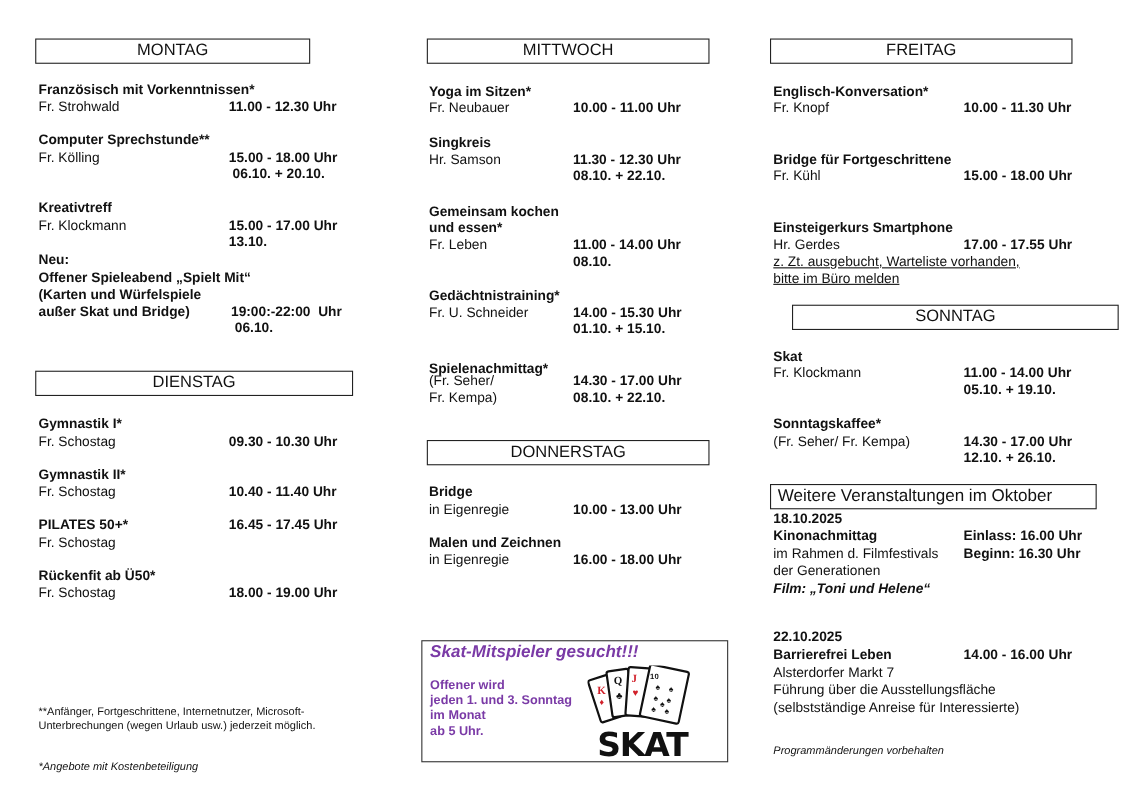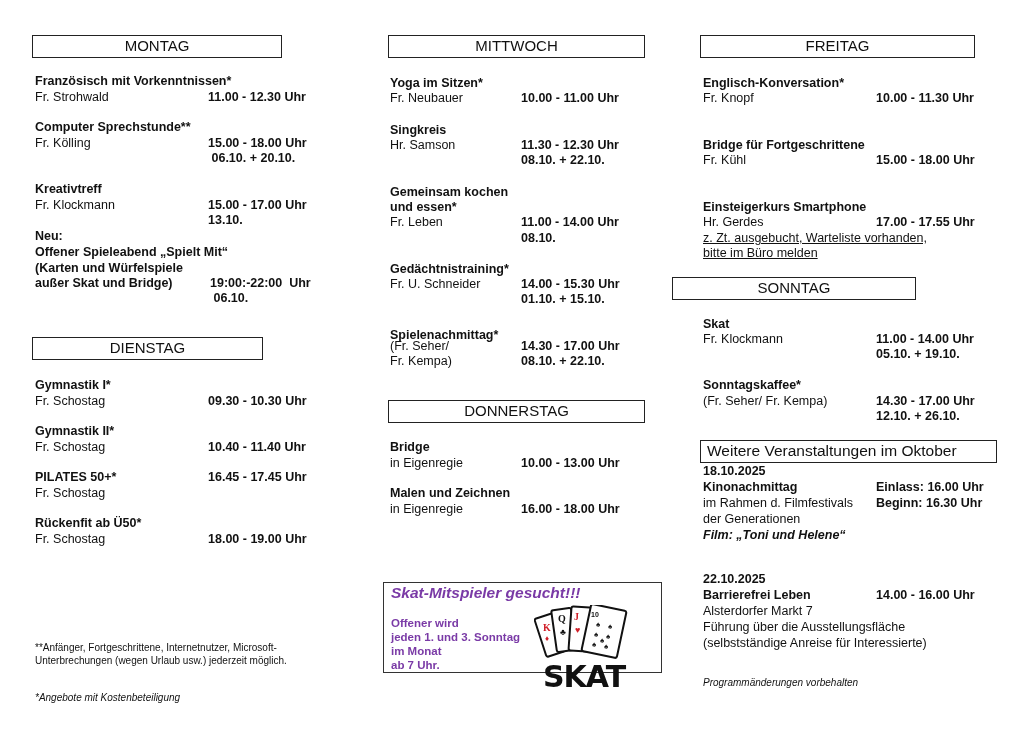--- a/index.html
+++ b/index.html
@@ -13,21 +13,21 @@
       position: absolute; box-sizing: border-box;
       border: 1.5px solid #222222; height: 23px;
       text-align: center; font-size: 15px; line-height: 20px; color: #111;
     }
     .b { font-weight: bold; }
     .i { font-style: italic; }
     .u { text-decoration: underline; }
     .line { position: absolute; white-space: nowrap; }
     .foot { font-size: 10px; line-height: 13px; white-space: nowrap; }
     .skatbox {
-      position: absolute; left: 383px; top: 582px; width: 279px; height: 91px;
+      position: absolute; left: 383px; top: 582px; width: 279px; height: 111px;
       box-sizing: border-box; border: 1.5px solid #333333; background: #fff;
     }
     .purple { color: #7a3aa6; }
     .skat-title { position: absolute; left: 7px; top: 2px; font-size: 15.5px; font-weight: bold; font-style: italic; white-space: nowrap; }
     .skat-text { position: absolute; left: 7px; top: 33px; font-size: 11.5px; line-height: 14px; font-weight: bold; }
     .skat-logo { position: absolute; left: 150px; top: 22px; width: 100px; height: 86px; }
     .event-hdr {
       position: absolute; box-sizing: border-box; left: 700px; top: 440px; width: 297px; height: 23px;
       border: 1.5px solid #222; font-size: 15.5px; line-height: 20px; padding-left: 6px; white-space: nowrap;
     }
@@ -59,21 +59,21 @@
 
 <div>
   <div class="line b" style="left:35px;top:229px;">Neu:</div>
   <div class="line b" style="left:35px;top:245px;">Offener Spieleabend „Spielt Mit“</div>
   <div class="line b" style="left:35px;top:261px;">(Karten und Würfelspiele</div>
   <div class="line b" style="left:35px;top:276px;">außer Skat und Bridge)</div>
   <div class="line b" style="left:210px;top:276px;white-space:pre;">19:00:-22:00  Uhr</div>
   <div class="line b" style="left:210px;top:291px;white-space:pre;"> 06.10.</div>
 </div>
 
-<div class="dayhdr" style="left:32px;top:337px;width:231px;">DIENSTAG</div>
+<div class="dayhdr" style="left:32px;top:337px;width:289px;">DIENSTAG</div>
 
 <div>
   <div class="line b" style="left:35px;top:378px;">Gymnastik I*</div>
   <div class="line" style="left:35px;top:394px;">Fr. Schostag</div>
   <div class="line b" style="left:208px;top:394px;">09.30 - 10.30 Uhr</div>
 </div>
 <div>
   <div class="line b" style="left:35px;top:424px;">Gymnastik II*</div>
   <div class="line" style="left:35px;top:440px;">Fr. Schostag</div>
   <div class="line b" style="left:208px;top:440px;">10.40 - 11.40 Uhr</div>
@@ -141,21 +141,21 @@
   <div class="line" style="left:390px;top:502px;">in Eigenregie</div>
   <div class="line b" style="left:521px;top:502px;">16.00 - 18.00 Uhr</div>
 </div>
 
 <div class="skatbox">
   <div class="skat-title purple">Skat-Mitspieler gesucht!!!</div>
   <div class="skat-text purple">
     <div>Offener wird</div>
     <div>jeden 1. und 3. Sonntag</div>
     <div>im Monat</div>
-    <div>ab 7 Uhr.</div>
+    <div>ab 5 Uhr.</div>
   </div>
   <div class="skat-logo">
     <svg width="100" height="86" viewBox="0 0 100 86" xmlns="http://www.w3.org/2000/svg">
 
       <g stroke="#111" stroke-width="2" fill="#fff">
         <rect x="6" y="10" width="20" height="40" rx="2" transform="rotate(-18 16 30)"></rect>
         <rect x="20" y="4" width="20" height="42" rx="2" transform="rotate(-8 30 25)"></rect>
         <rect x="36" y="2" width="20" height="44" rx="2" transform="rotate(4 46 24)"></rect>
         <rect x="52" y="2" width="36" height="48" rx="2" transform="rotate(12 70 26)"></rect>
       </g>
@@ -195,21 +195,21 @@
   <div class="line b" style="left:876px;top:153px;">15.00 - 18.00 Uhr</div>
 </div>
 <div>
   <div class="line b" style="left:703px;top:200px;">Einsteigerkurs Smartphone</div>
   <div class="line" style="left:703px;top:215px;">Hr. Gerdes</div>
   <div class="line b" style="left:876px;top:215px;">17.00 - 17.55 Uhr</div>
   <div class="line u" style="left:703px;top:231px;">z. Zt. ausgebucht, Warteliste vorhanden,</div>
   <div class="line u" style="left:703px;top:246px;">bitte im Büro melden</div>
 </div>
 
-<div class="dayhdr" style="left:672px;top:277px;width:244px;">SONNTAG</div>
+<div class="dayhdr" style="left:720px;top:277px;width:297px;">SONNTAG</div>
 
 <div>
   <div class="line b" style="left:703px;top:317px;">Skat</div>
   <div class="line" style="left:703px;top:332px;">Fr. Klockmann</div>
   <div class="line b" style="left:876px;top:332px;">11.00 - 14.00 Uhr</div>
   <div class="line b" style="left:876px;top:347px;">05.10. + 19.10.</div>
 </div>
 <div>
   <div class="line b" style="left:703px;top:378px;">Sonntagskaffee*</div>
   <div class="line" style="left:703px;top:394px;">(Fr. Seher/ Fr. Kempa)</div>

